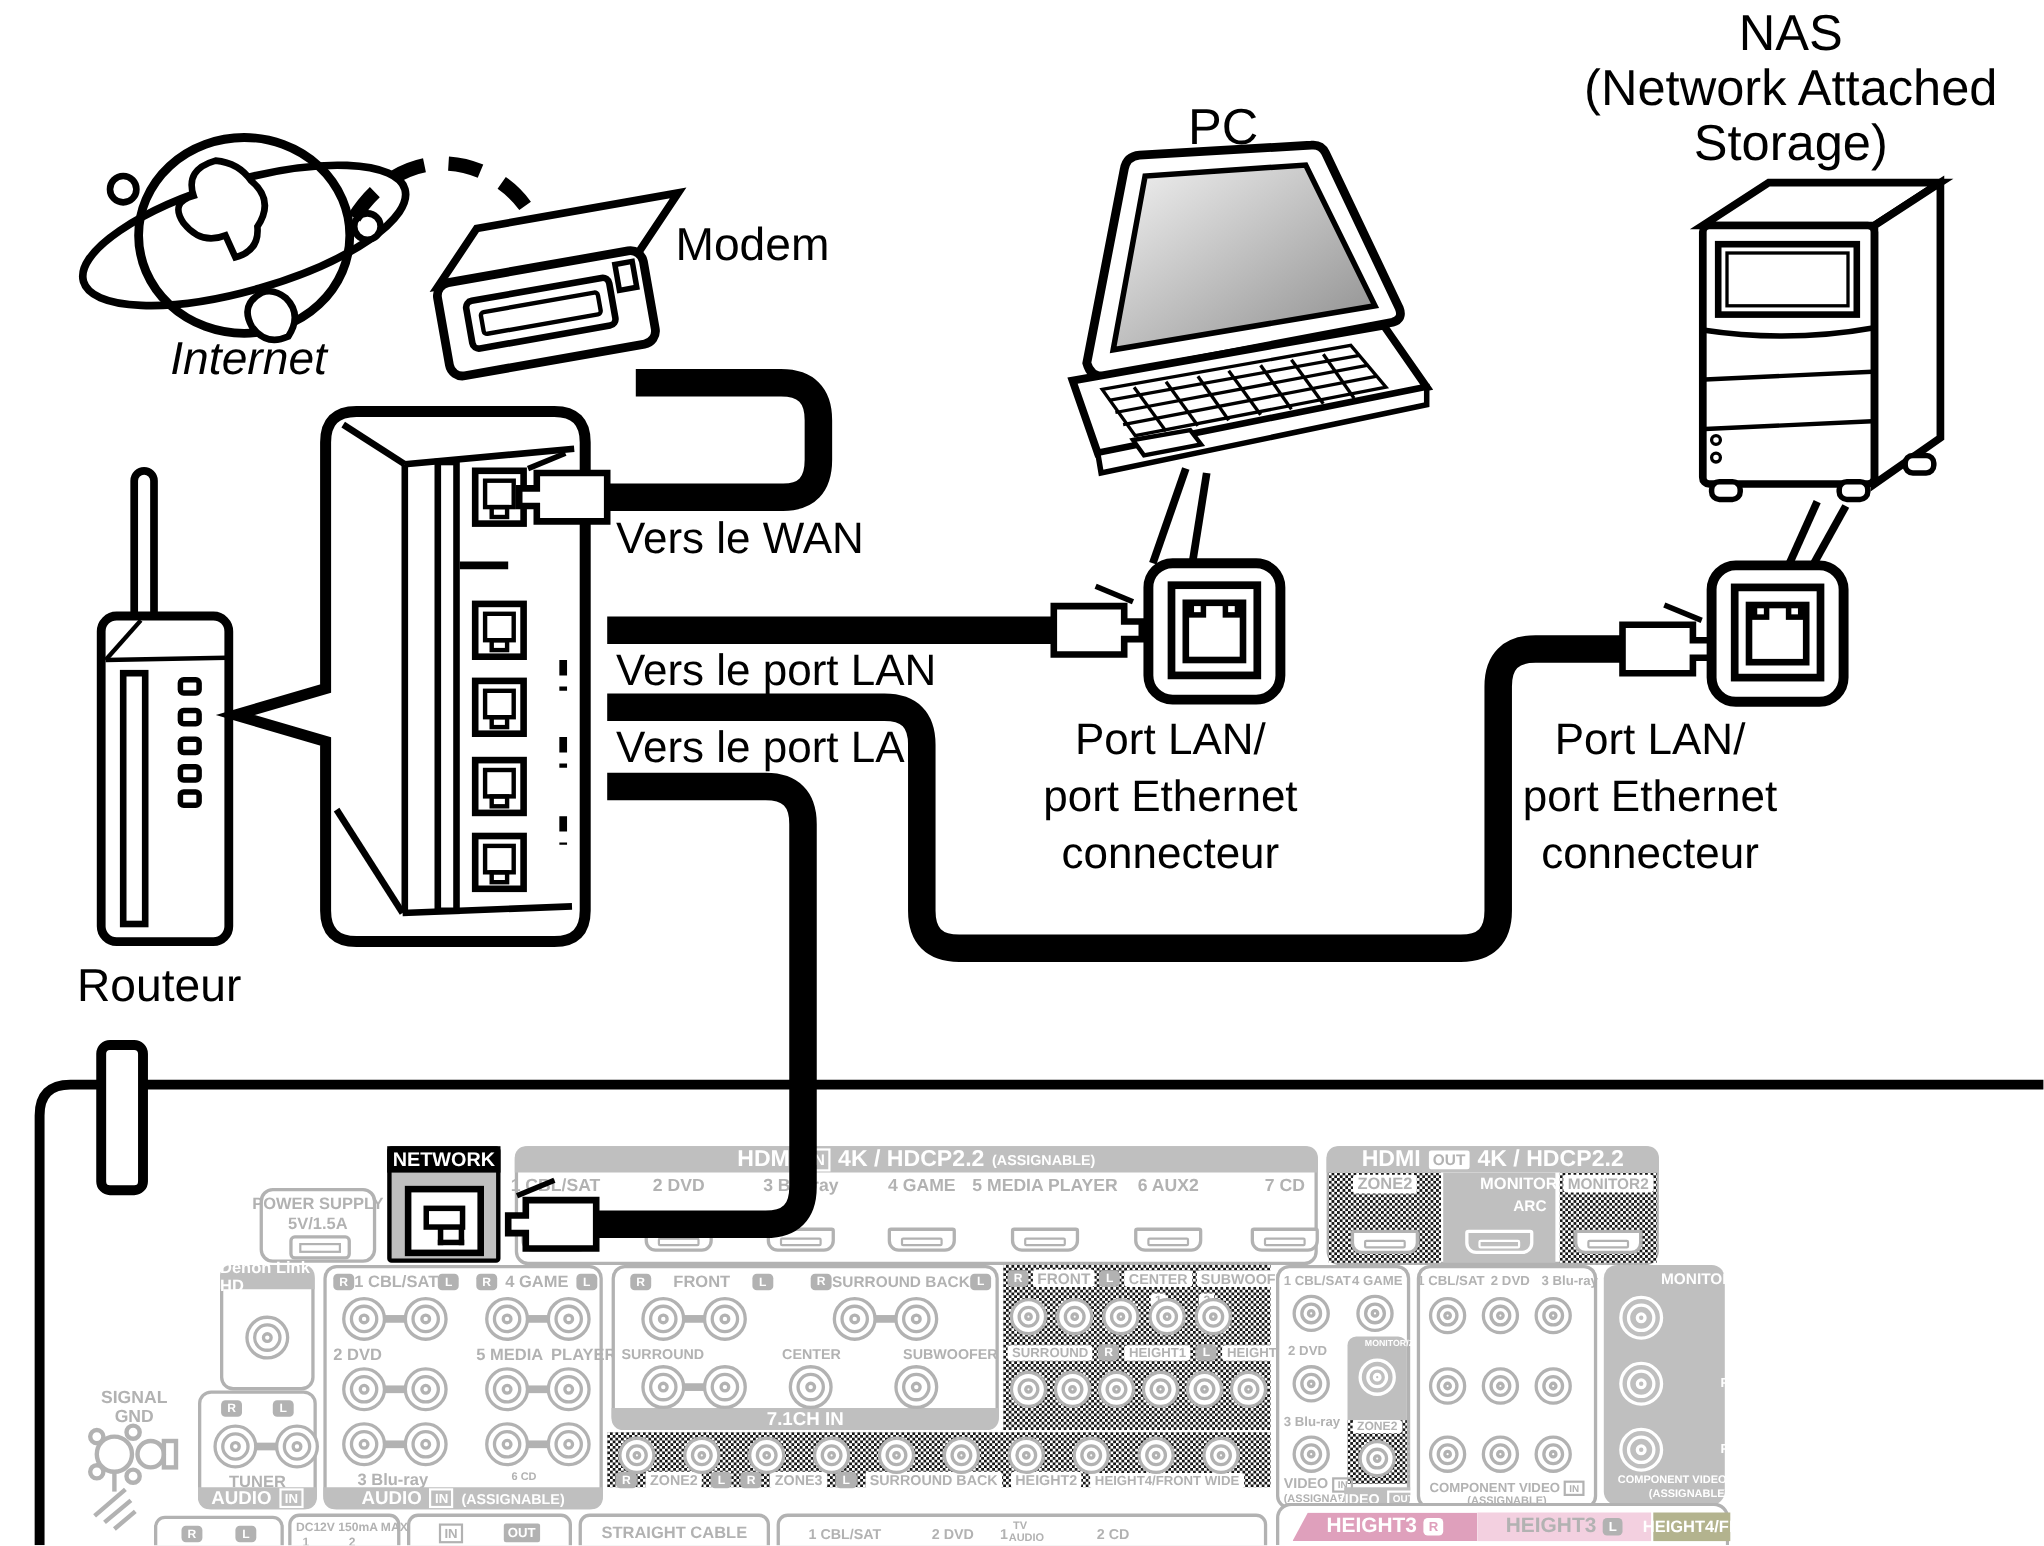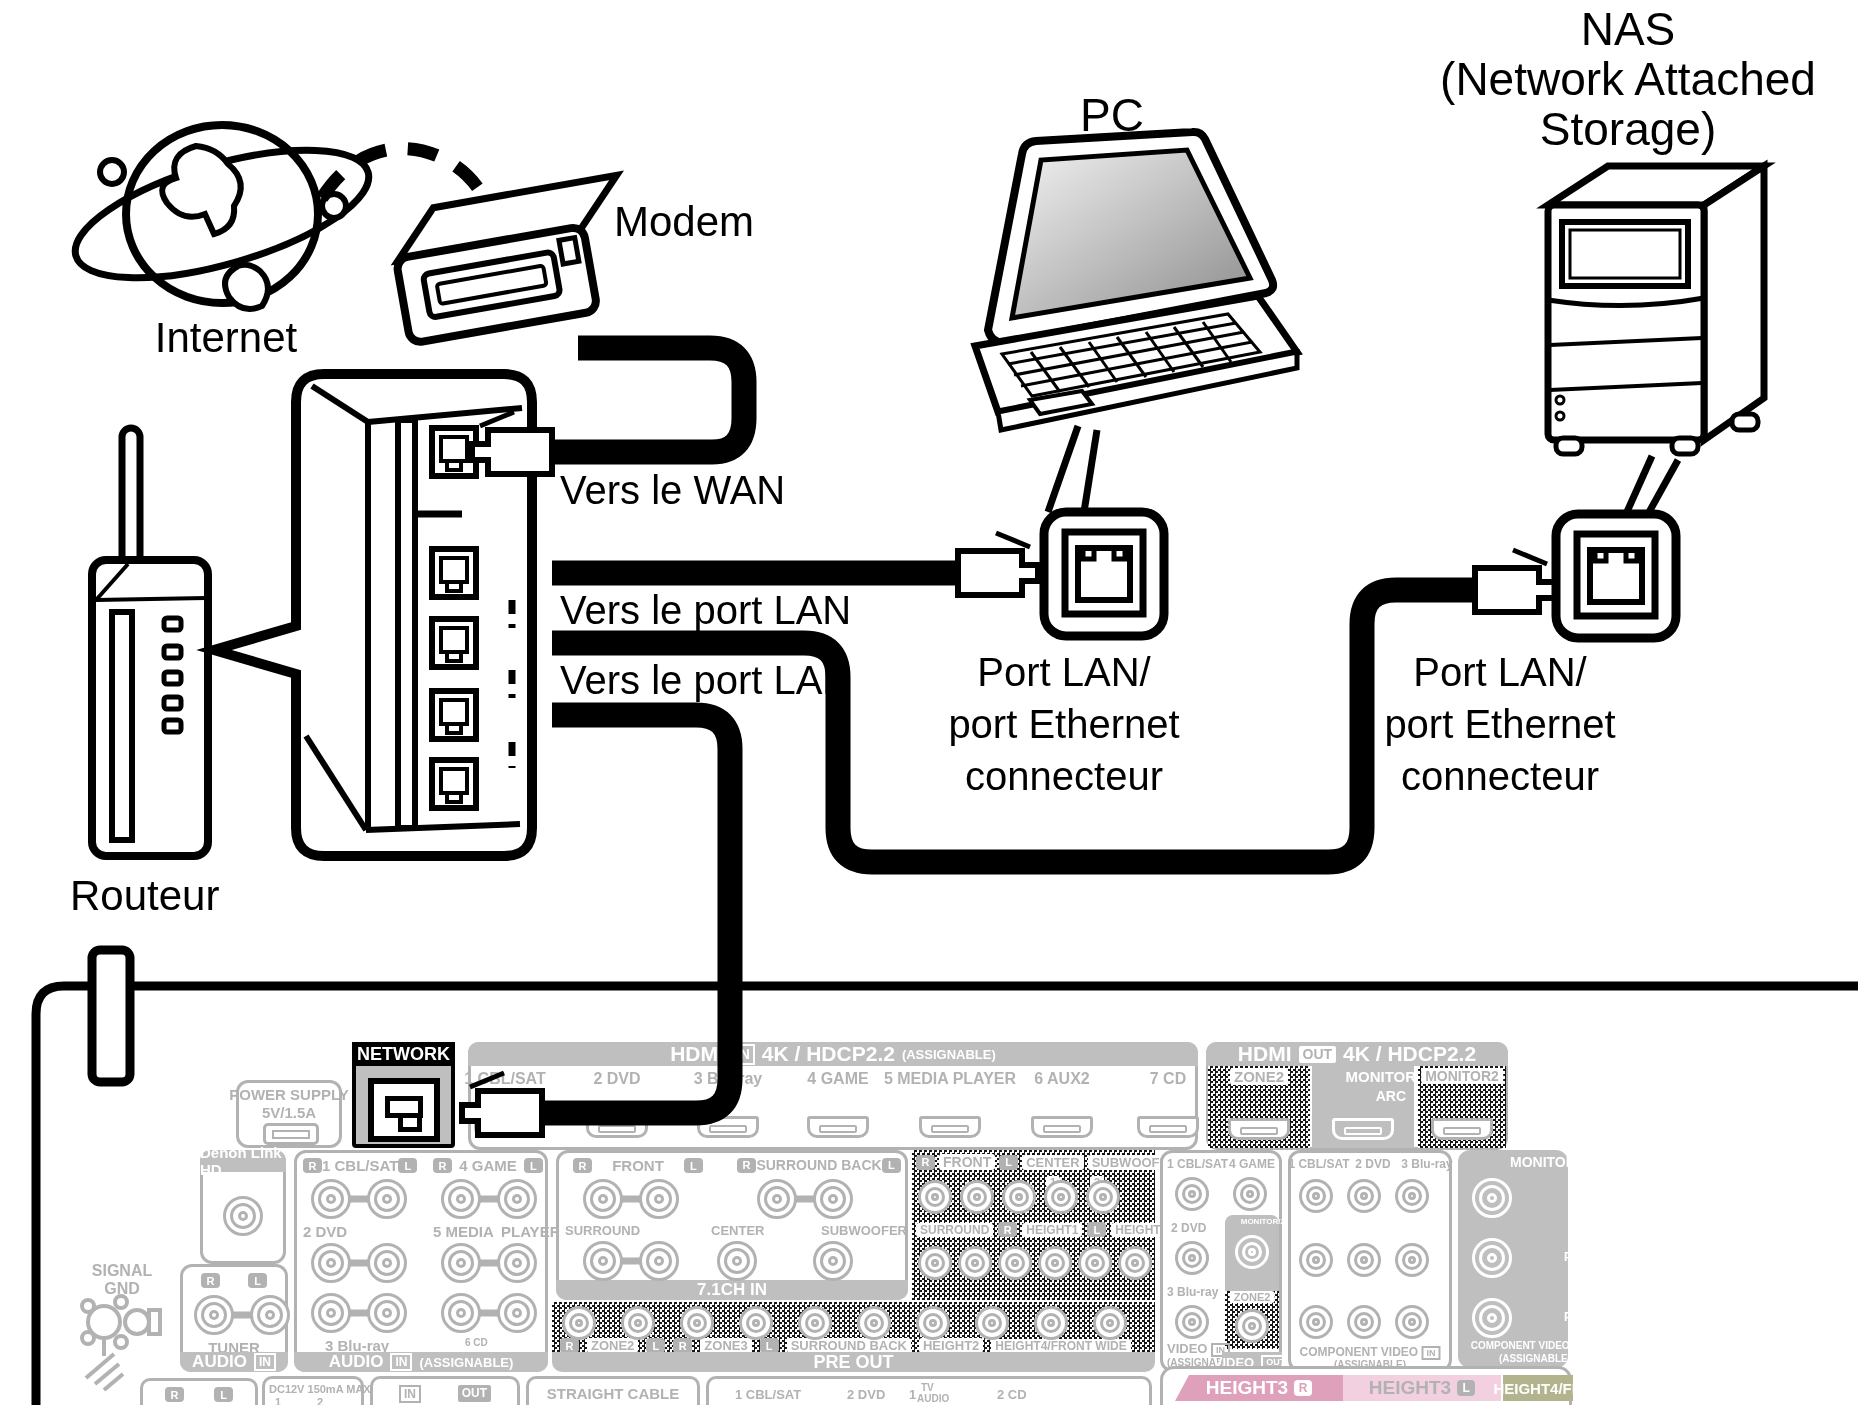--- a/index.html
+++ b/index.html
@@ -277,23 +277,20 @@
         <span class="hl" style="font-size:13px;">ZONE2</span>
         <span class="rl">L</span>
         <span class="rl">R</span>
         <span class="hl" style="font-size:13px;">ZONE3</span>
         <span class="rl">L</span>
         <span class="hl" style="font-size:13px;">SURROUND BACK</span>
         <span class="hl" style="font-size:13px;">HEIGHT2</span>
         <span class="hl" style="font-size:12px;">HEIGHT4/FRONT WIDE</span>
       </div>
     </div>
-    <div class="bar" style="left:552px;top:1352px;width:603px;height:20px;font-size:18px;">
-      <span>PRE OUT</span>
-    </div>
 
     <div class="sec" style="left:1160px;top:1150px;width:122px;height:222px;">
       <div class="gl" style="left:4px;top:4px;font-size:12px;">1 CBL/SAT</div>
       <div class="rca sm" style="position:absolute;left:12px;top:24px;"></div>
       <div class="gl" style="left:8px;top:68px;font-size:12px;">2 DVD</div>
       <div class="rca sm" style="position:absolute;left:12px;top:88px;"></div>
       <div class="gl" style="left:4px;top:132px;font-size:12px;">3 Blu-ray</div>
       <div class="rca sm" style="position:absolute;left:12px;top:152px;"></div>
       <div class="gl" style="left:66px;top:4px;font-size:12px;">4 GAME</div>
       <div class="rca sm" style="position:absolute;left:70px;top:24px;"></div>
@@ -541,21 +538,21 @@
         <circle cx="121" cy="1342" r="6"></circle>
       <circle cx="104" cy="1322" r="16"></circle>
         <circle cx="137" cy="1322" r="12"></circle>
       <rect x="149" y="1310" width="11" height="24"></rect>
       <path d="M104 1338 V 1356"></path>
       <path d="M86 1378 L114 1354 M95 1384 L119 1364 M104 1390 L123 1374"></path>
     </g>
   </svg>
 
   <div id="label-layer">
-    <div class="blab ctr" style="left:226px;top:314px;">Internet</div>
+    <div class="blab ctr" style="left:226px;top:302px;font-style:italic;">Internet</div>
     <div class="blab" style="left:614px;top:198px;">Modem</div>
     <div class="blab ctr" style="left:1112px;top:88px;font-size:46px;">PC</div>
     <div class="blab ctr" style="left:1628px;top:2px;font-size:46px;">NAS</div>
     <div class="blab ctr" style="left:1628px;top:52px;font-size:46px;">(Network Attached</div>
     <div class="blab ctr" style="left:1628px;top:102px;font-size:46px;">Storage)</div>
     <div class="blab" style="left:70px;top:872px;">Routeur</div>
     <div class="blab" style="left:560px;top:468px;font-size:40px;">Vers le WAN</div>
     <div class="blab" style="left:560px;top:588px;font-size:40px;">Vers le port LAN</div>
     <div class="blab" style="left:560px;top:658px;font-size:40px;">Vers le port LAN</div>
     <div class="blab ctr" style="left:1064px;top:650px;font-size:40px;">Port LAN/</div>

